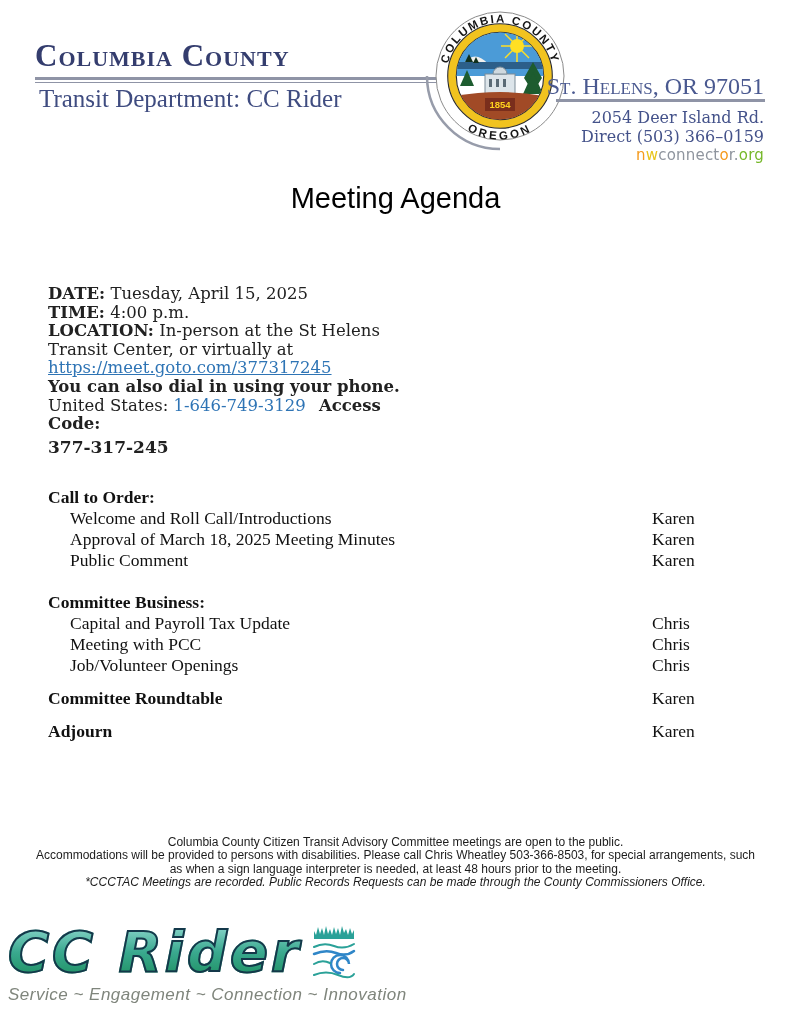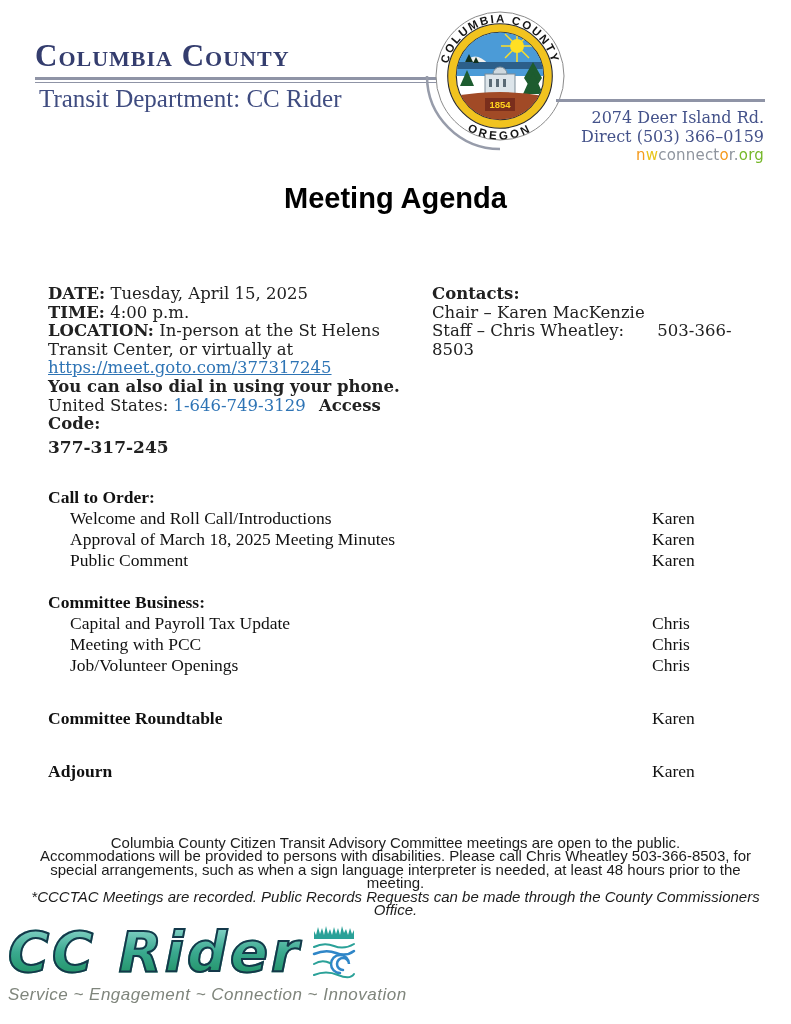--- a/index.html
+++ b/index.html
@@ -29,21 +29,21 @@
     font-size:24px; color:#4a5990; line-height:1;
   }
   .addr-block {
     position:absolute; right:27px; top:108px; text-align:right;
     font-size:16px; color:#44528a; line-height:19px;
   }
   .website { font-family:"DejaVu Sans", sans-serif; font-weight:normal; font-size:15px; letter-spacing:0.2px; }
   
   .page-title {
     position:absolute; left:0; right:0; top:182px; text-align:center;
-    font-family:"Liberation Sans", sans-serif; font-weight:bold; font-size:29px; color:#000;
+    font-family:"Liberation Sans", sans-serif; font-weight:normal; font-size:29px; color:#000;
   }
   
   .info-col {
     position:absolute; left:48px; top:285px; width:376px;
     font-size:16.5px; line-height:18.6px; color:#212121;
   }
   .info-col .b { font-weight:bold; }
   .info-col a, .link { color:#2e74b5; text-decoration:none; }
   .u { text-decoration:underline;text-align:center; }
   .access-code-line { margin-top:4px; font-weight:bold; font-size:17px; }
@@ -57,25 +57,25 @@
   
   .agenda {
     position:absolute; left:48px; top:487px; width:697px;
     font-family:"Liberation Serif", serif; font-size:17.5px; line-height:21px; color:#111;
   }
   .agrow { display:flex; }
   .agrow .txt { padding-left:22px; width:604px; }
   .agrow .hd  { width:604px; font-weight:bold; }
   .sec-head { font-weight:bold; }
   .mt21 { margin-top:21px; }
-  .mt20 { margin-top:32px; }
+  .mt20 { margin-top:12px; }
   
   .footer {
     position:absolute; left:30px; top:836px; width:731px; text-align:center;
-    font-family:"Liberation Sans", sans-serif; font-size:15px; line-height:13.4px; color:#1c1c1c;
+    font-family:"Liberation Sans", sans-serif; font-size:12px; line-height:13.4px; color:#1c1c1c;
   }
   .footer .it { font-style:italic; }
   
   .logo-block { position:absolute; left:0; right:0; top:923px; text-align:left;margin-left:8px; }
   .logo-row { display:inline-flex; align-items:center; gap:10px; }
   .cc-word {
     font-family:"DejaVu Sans", sans-serif; font-weight:bold; font-style:italic;
     font-size:56px; letter-spacing:3px; line-height:1;
     background:linear-gradient(180deg,#8ed8cf 0%,#3aa98f 50%,#1d8f5f 100%);
     -webkit-background-clip:text; background-clip:text;
@@ -143,23 +143,24 @@
       <text x="85" y="108" text-anchor="middle" font-family="Liberation Sans, sans-serif" font-size="9.5" font-weight="bold" fill="#ffd21e">1854</text>
     </g>
     <text text-anchor="middle" font-family="Liberation Sans, sans-serif" font-size="11.5" font-weight="bold" letter-spacing="2" fill="#151515">
       <textPath href="#sealTopPath" startOffset="50%">COLUMBIA COUNTY</textPath>
     </text>
     <text text-anchor="middle" font-family="Liberation Sans, sans-serif" font-size="11.5" font-weight="bold" letter-spacing="3" fill="#151515">
       <textPath href="#sealBottomPath" startOffset="50%">OREGON</textPath>
     </text>
   </svg>
 
+  <div class="city-line">St. Helens, OR 97051</div>
   <div class="rule rule-right"></div>
   <div class="addr-block">
-    <div>2074 Deer Island Rd.</div>
+    <div>2054 Deer Island Rd.</div>
     <div>Direct (503) 366–0159</div>
     <div class="website"><span style="color: rgb(245, 154, 28);">n</span><span style="color: rgb(232, 196, 28);">w</span><span style="color: rgb(143, 149, 158);">connect</span><span style="color: rgb(245, 154, 28);">o</span><span style="color: rgb(143, 149, 158);">r.</span><span style="color: rgb(118, 184, 42);">org</span></div>
   </div>
 
   <div class="page-title">Meeting Agenda</div>
 
   <div class="info-col">
     <div>
       <span class="b">DATE:</span>
       <span>Tuesday, April 15, 2025</span>
@@ -177,28 +178,20 @@
     </div>
     <div class="b">You can also dial in using your phone.</div>
     <div>
       <span>United States:</span>
       <span class="link">1-646-749-3129</span>
       <span class="b gap-left">Access Code:</span>
     </div>
     <div class="access-code-line">377-317-245</div>
   </div>
 
-  <div class="contacts-col">
-    <div class="b">Contacts:</div>
-    <div>Chair – Karen MacKenzie</div>
-    <div>
-      <span>Staff – Chris Wheatley:</span>
-      <span class="staff-phone">503-366-8503</span>
-    </div>
-  </div>
 
   <div class="agenda">
     <div class="sec-head">Call to Order:</div>
     <div class="agrow">
       <span class="txt">Welcome and Roll Call/Introductions</span>
       <span class="owner">Karen</span>
     </div>
     <div class="agrow">
       <span class="txt">Approval of March 18, 2025 Meeting Minutes</span>
       <span class="owner">Karen</span>

